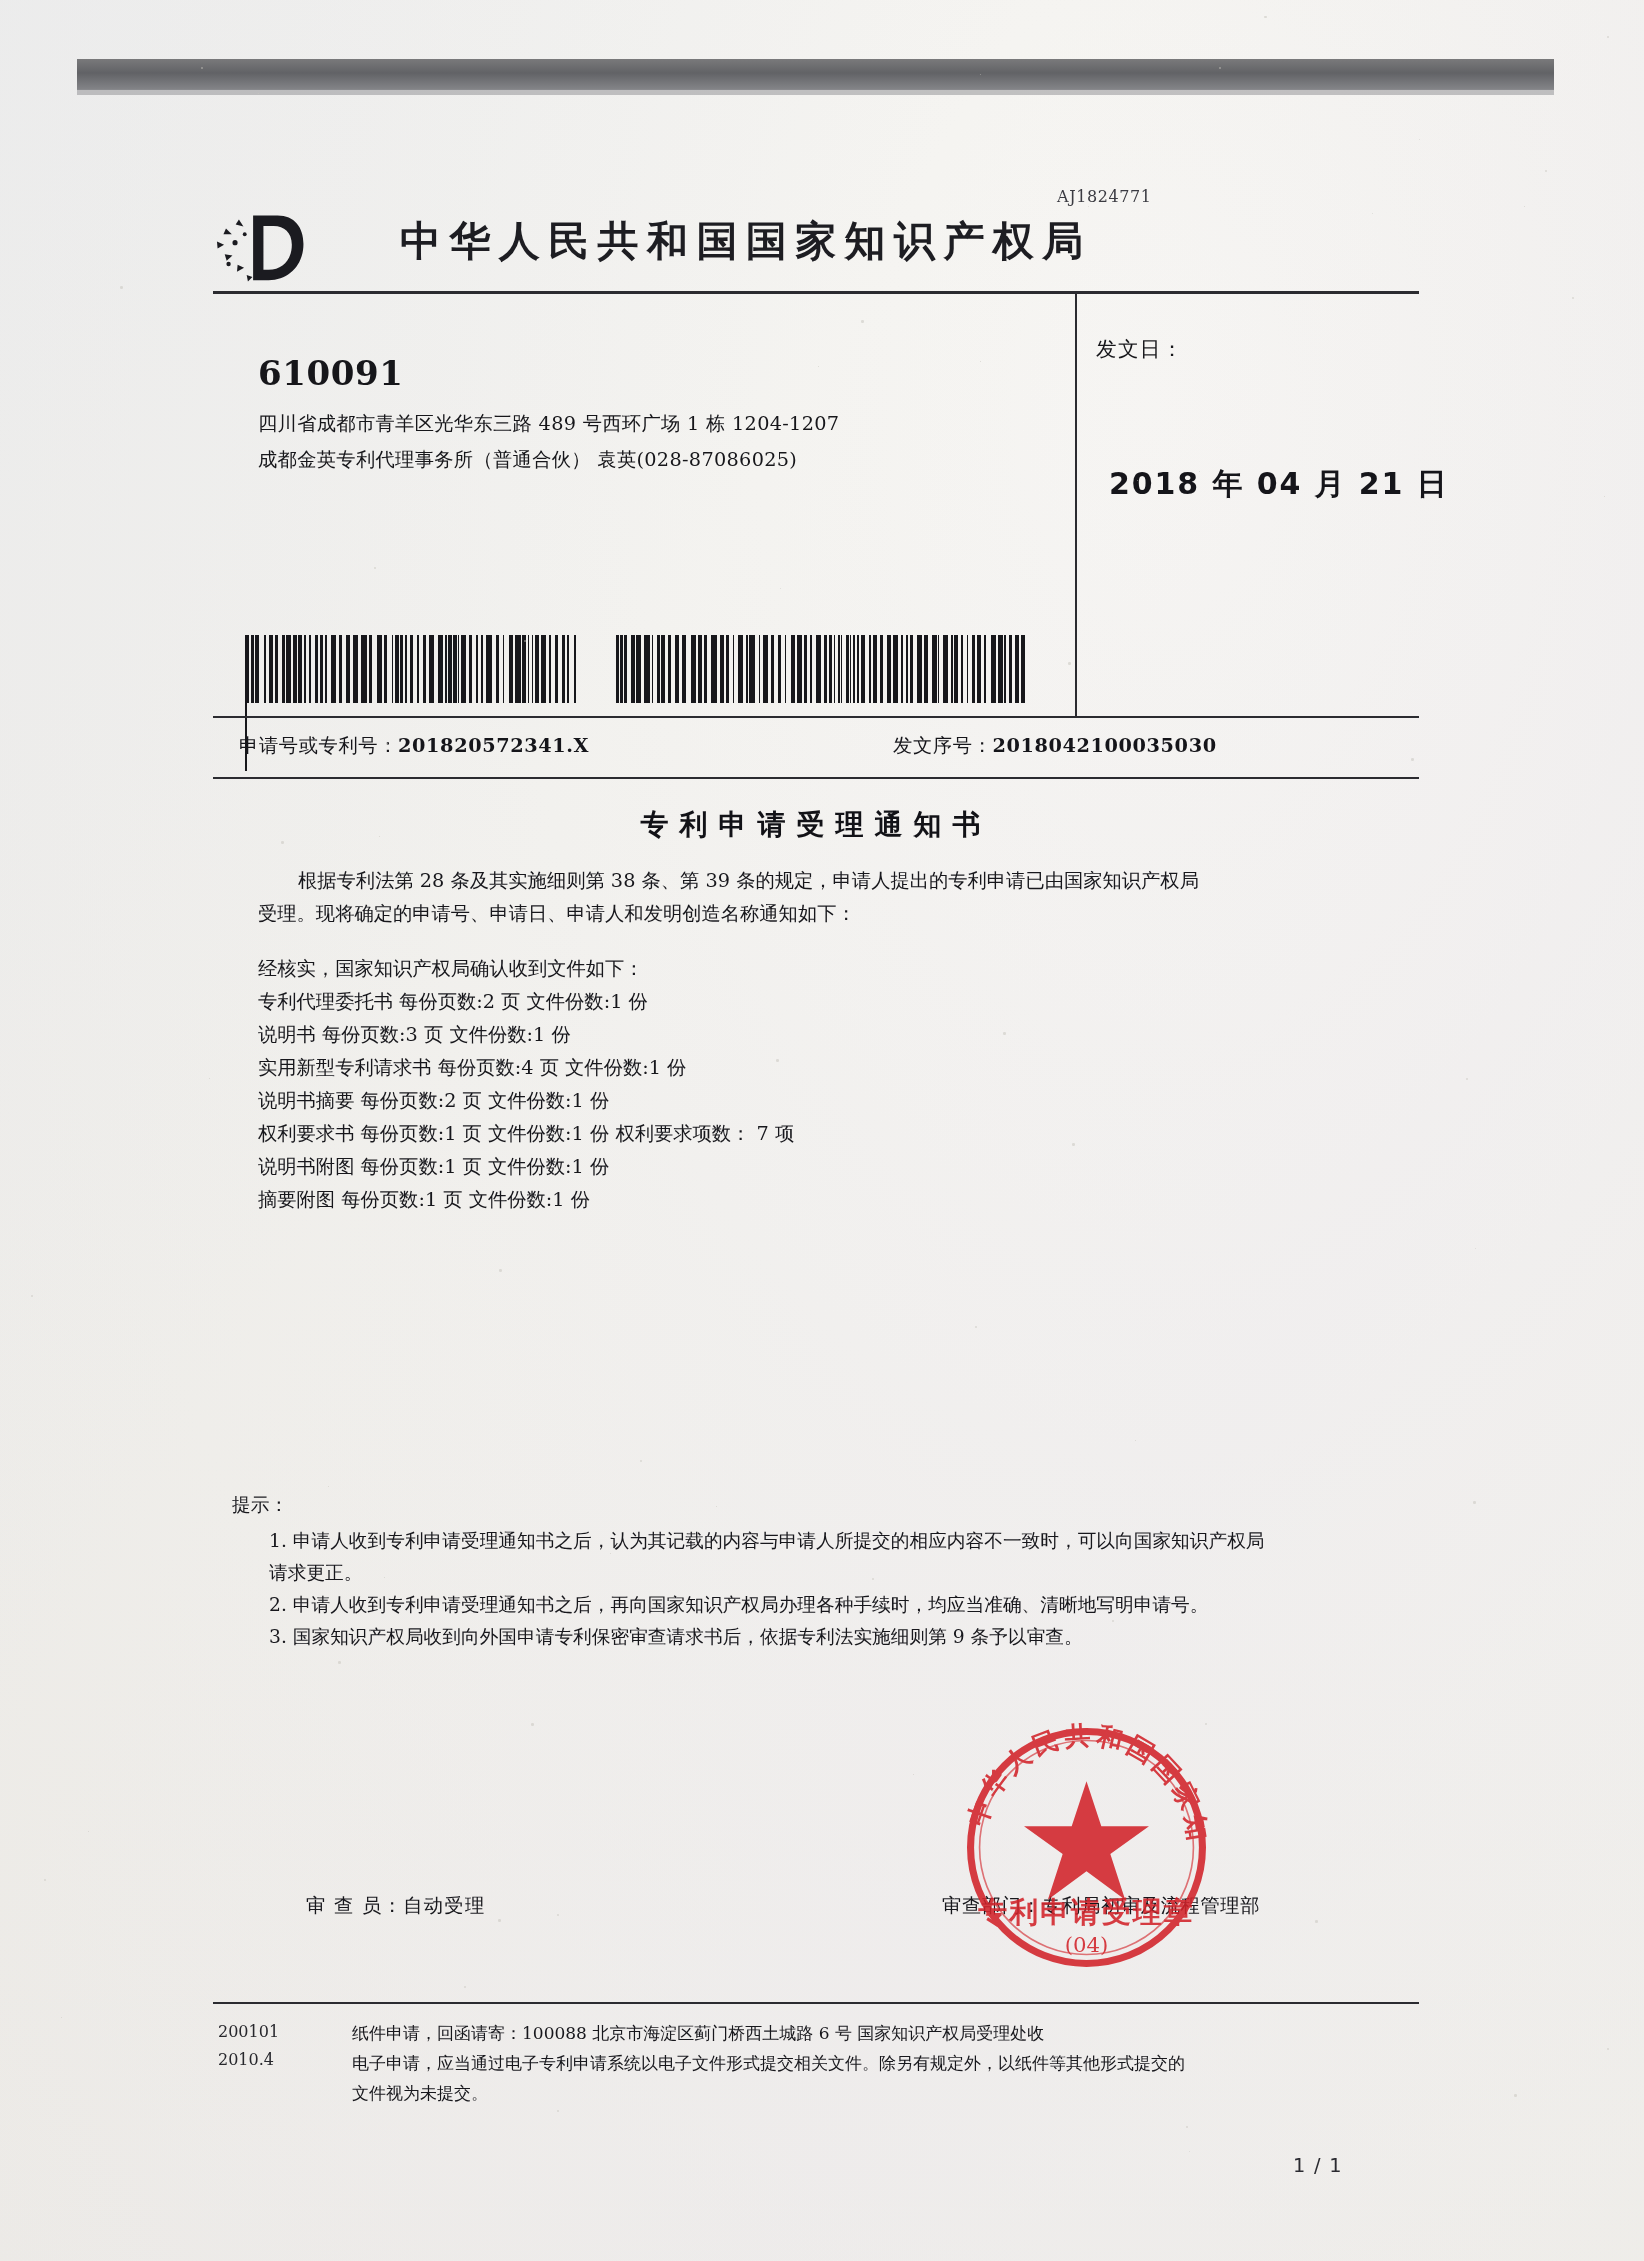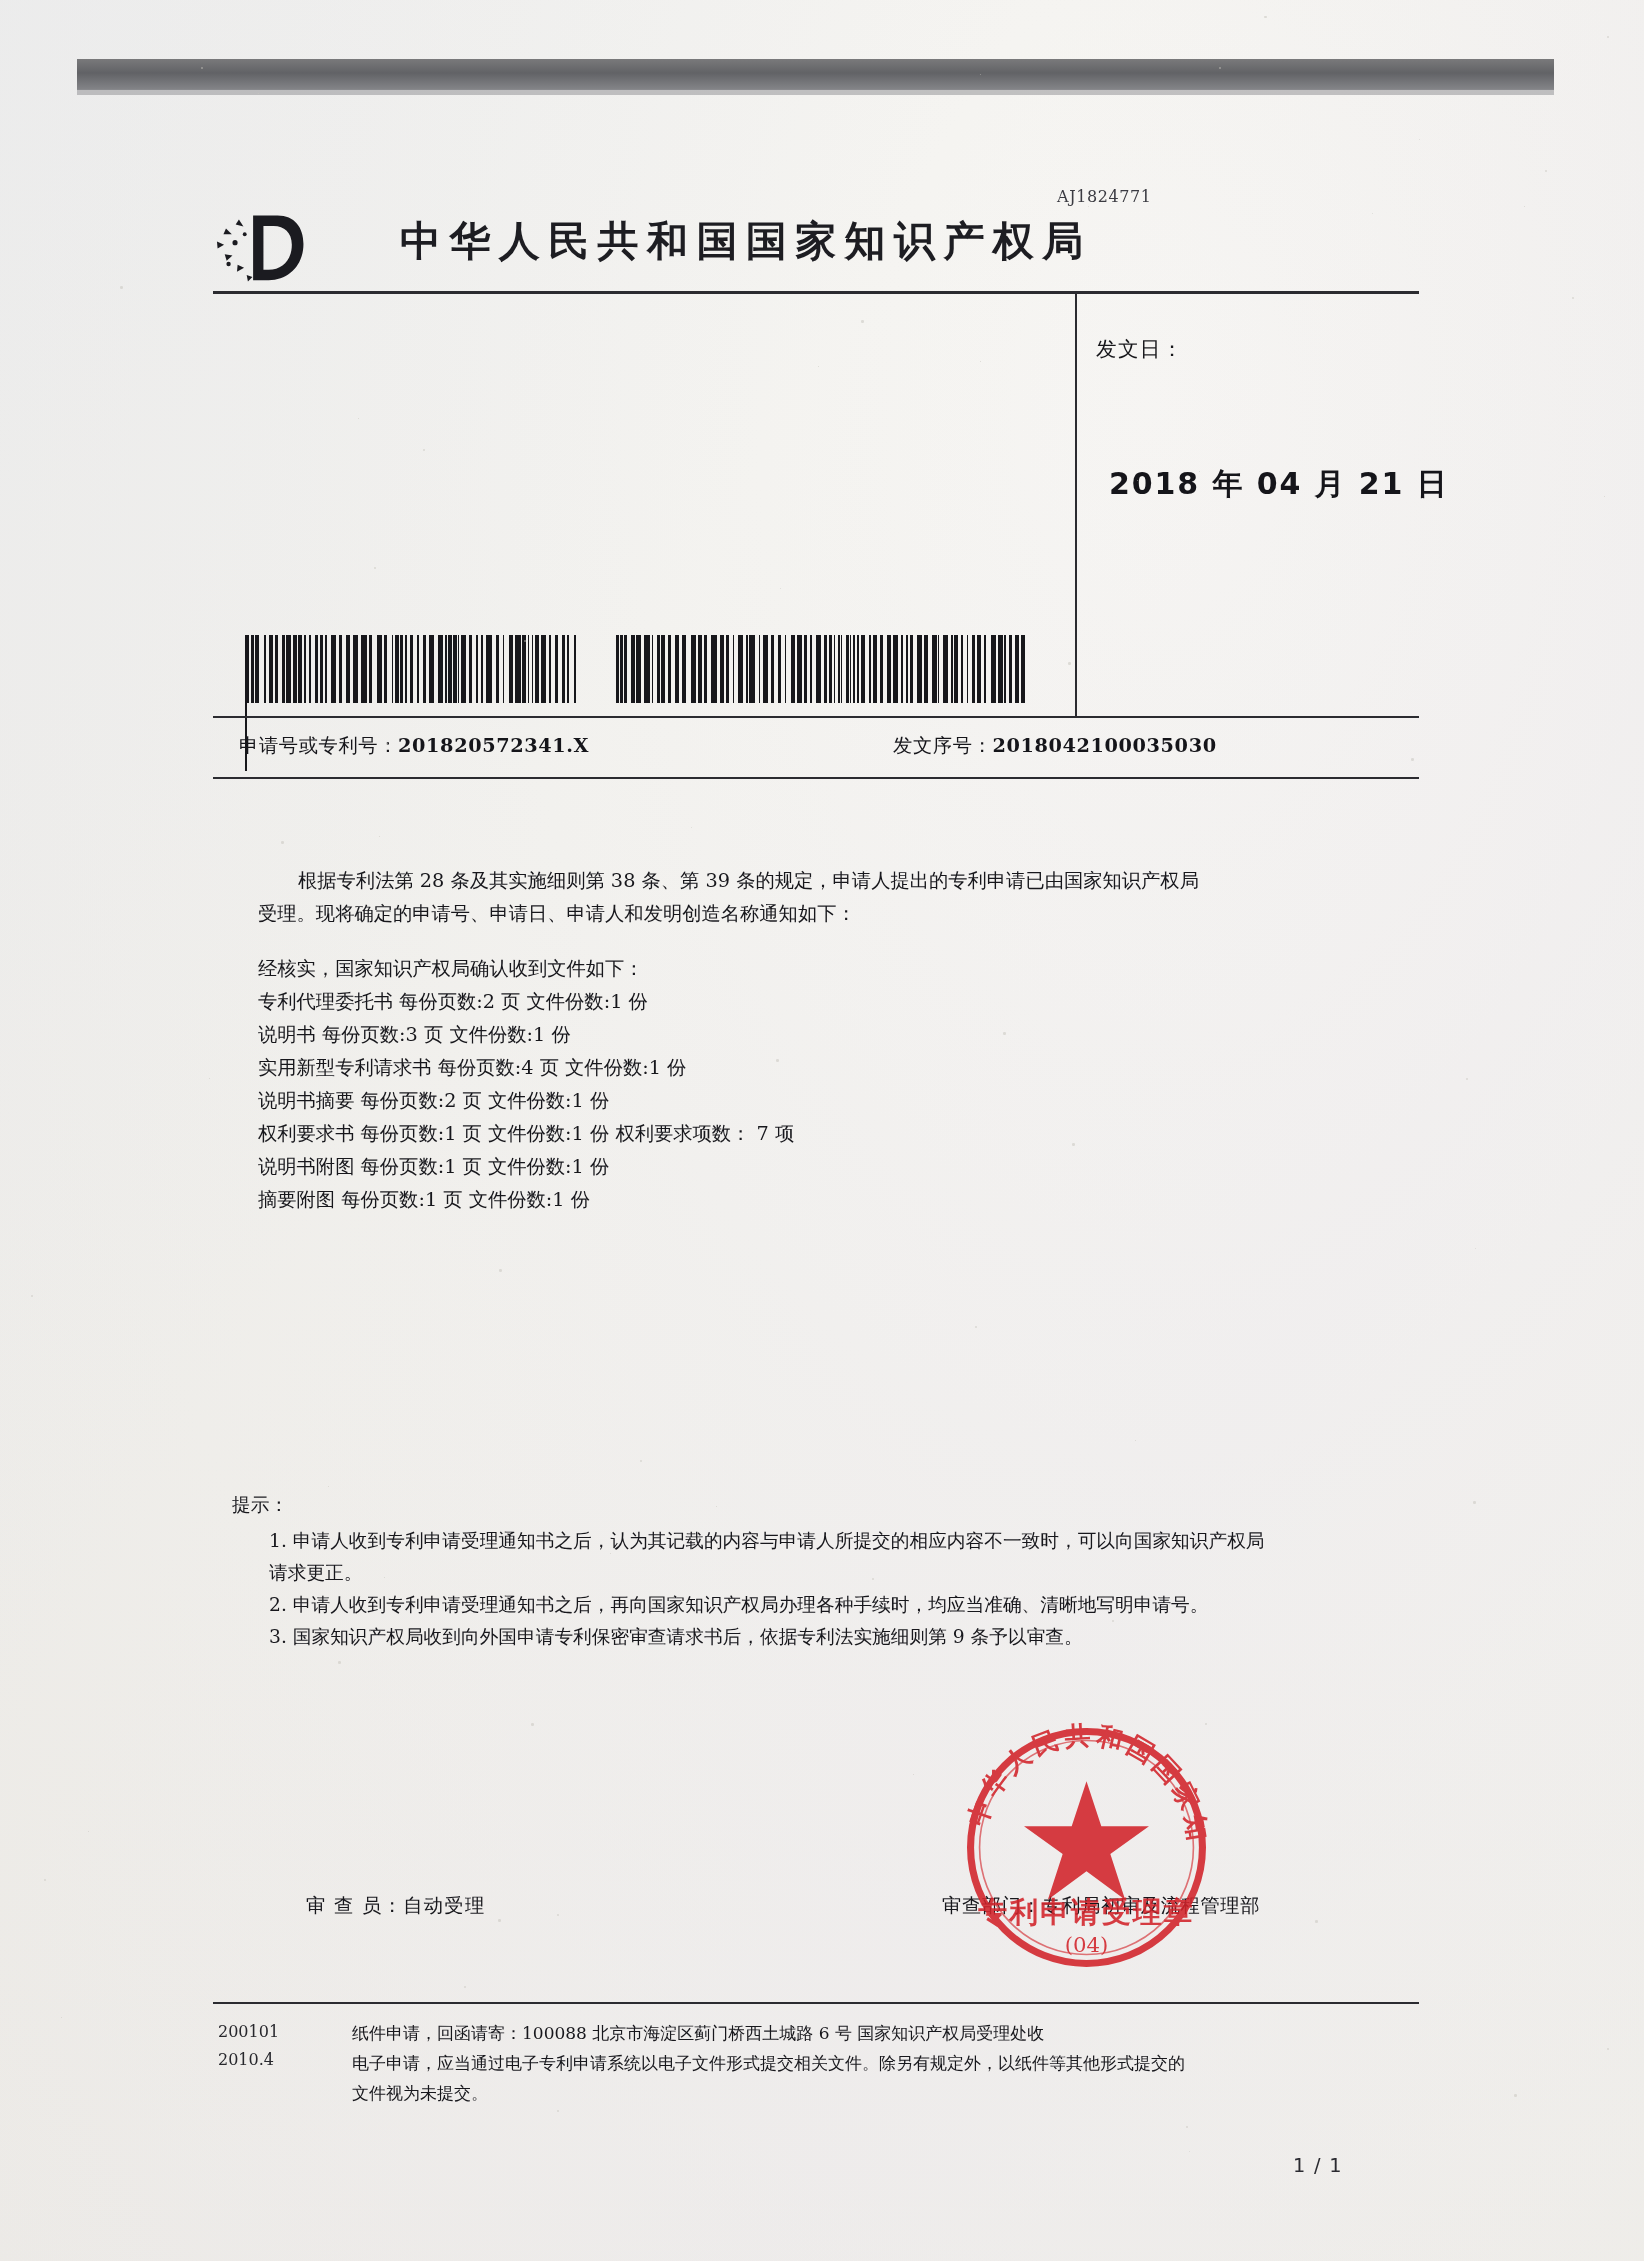--- a/index.html
+++ b/index.html
@@ -189,20 +189,25 @@
           <circle cx="49" cy="33" r="3"></circle>
         </g>
       </svg>
     </div>
     <div class="org-title">中华人民共和国国家知识产权局</div>
   </div>
 
   <div class="rule rule-top"></div>
   <div class="vrule"></div>
 
+  <div class="addr">
+    <div class="zip">610091</div>
+    <div class="addr-line">四川省成都市青羊区光华东三路 489 号西环广场 1 栋 1204-1207</div>
+    <div class="addr-line">成都金英专利代理事务所（普通合伙）  袁英(028-87086025)</div>
+  </div>
 
   <div class="issue-label">发文日：</div>
   <div class="issue-date">2018 年 04 月 21 日</div>
 
   <div class="barcode bc1" id="bc1">
       <i style="width: 3.9px; margin-right: 2.6px;"></i>
       <i style="width: 2.6px; margin-right: 1.3px;"></i>
       <i style="width: 3.9px; margin-right: 4.5px;"></i>
       <i style="width: 2.6px; margin-right: 2.6px;"></i>
       <i style="width: 4.5px; margin-right: 1.3px;"></i>
@@ -335,20 +340,21 @@
     <div class="num-left">
       <span>申请号或专利号：</span><b>201820572341.X</b>
     </div>
     <div class="num-right">
       <span>发文序号：</span><b>2018042100035030</b>
     </div>
   </div>
 
   <div class="rule rule-mid2"></div>
 
+  <div class="doc-title">专利申请受理通知书</div>
 
   <div class="body">
     <div class="p-indent">
         <span class="ln">根据专利法第 28 条及其实施细则第 38 条、第 39 条的规定，申请人提出的专利申请已由国家知识产权局</span>
       </div>
     <div>
         <span class="ln">受理。现将确定的申请号、申请日、申请人和发明创造名称通知如下：</span>
       </div>
     <div class="gap"></div>
     <div>

